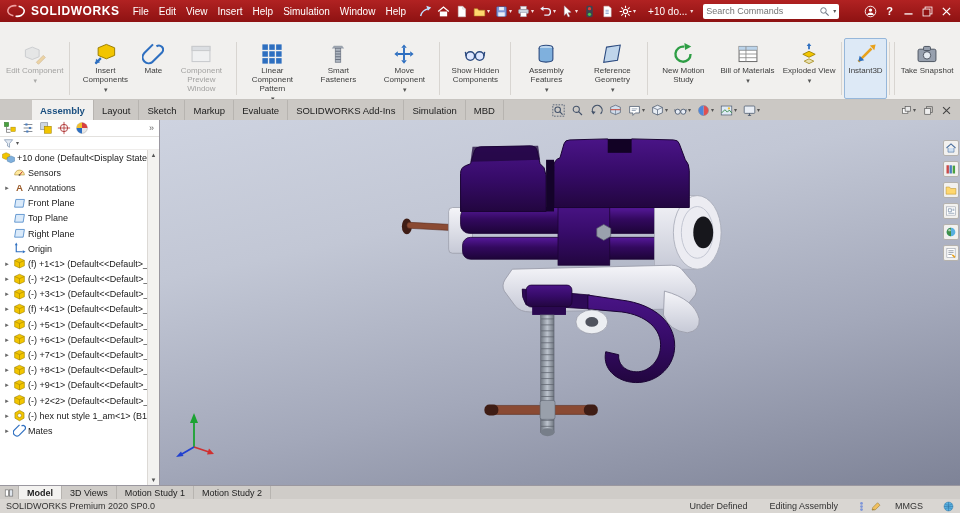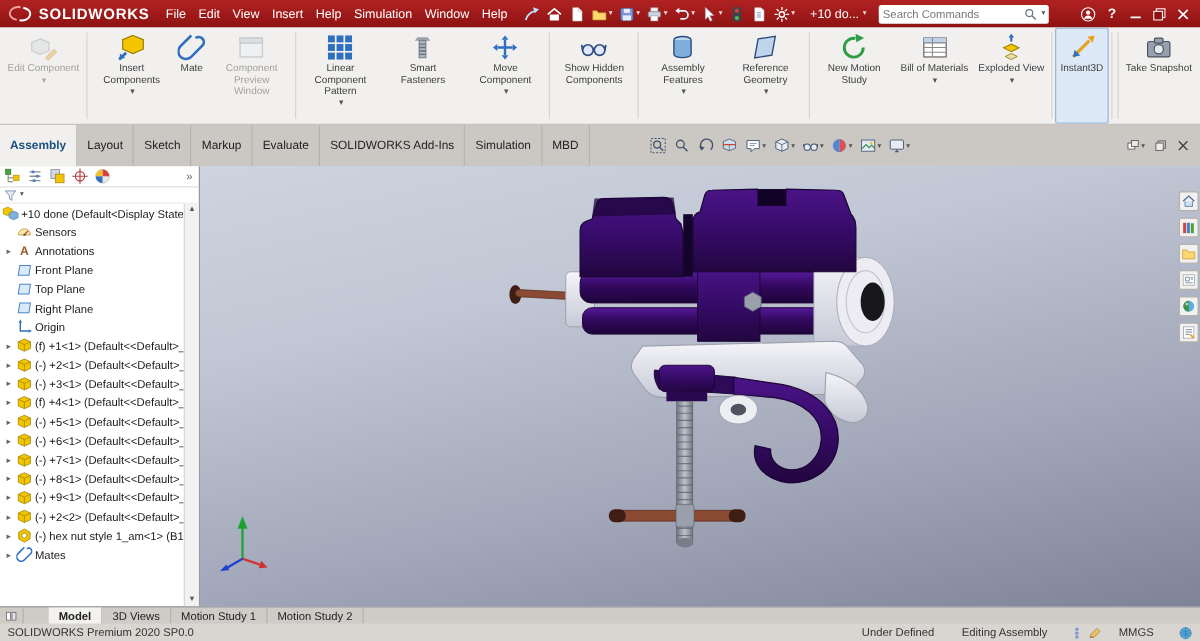--- a/index.html
+++ b/index.html
@@ -18,31 +18,31 @@
   .menu-item{padding:3px 5px;cursor:default;}
   .quick{display:flex;align-items:center;gap:1px;margin-left:4px;}
   .qbtn{display:flex;align-items:center;padding:1px 2px;border-radius:2px;}
   .docbox{display:flex;align-items:center;margin-left:8px;font-size:10px;gap:2px;}
   .search{width:136px;height:15px;background:#fff;border-radius:2px;display:flex;align-items:center;margin-left:8px;padding:0 3px;gap:2px;}
   .search-input{flex:1;border:none;outline:none;font-size:9px;color:#444;min-width:0;font-family:inherit;background:transparent;}
   .tright{display:flex;align-items:center;margin-left:auto;gap:3px;}
   .helpq{font-weight:bold;font-size:11px;padding:0 4px;}
   #title-controls{display:flex;gap:2px;}
   
-  .ribbon{height:78px;background:#f1f0ee;border-bottom:1px solid #c7c4c0;display:flex;align-items:stretch;padding:0 1px 0 2px;overflow:hidden;}
+  .ribbon{height:78px;background:#f1f0ee;border-bottom:1px solid #c7c4c0;display:flex;align-items:stretch;padding:16px 1px 0 2px;overflow:hidden;}
   .rgroup{display:flex;align-items:stretch;}
   .rsep{width:1px;background:#d8d5d1;margin:4px 2px;}
   .rbtn{display:flex;flex-direction:column;align-items:center;padding:4px 3px 1px;font-size:8px;color:#3d3d3d;text-align:center;line-height:1.12;border:1px solid transparent;}
   .rbtn.disabled{opacity:.45;}
   .rbtn.active{background:#dde9f6;border:1px solid #96b7da;border-radius:2px;}
   .ric{width:22px;height:22px;margin-bottom:2px;}
   .rlabel{display:block;max-width:58px;}
   .rbtn .dd{margin-top:1px;color:#555;font-size:7px;}
   
-  .tabrow{height:33px;background:#cbc8c4;display:flex;align-items:stretch;font-size:9.5px;color:#222;}
+  .tabrow{height:20px;background:#cbc8c4;display:flex;align-items:stretch;font-size:9.5px;color:#222;padding-left:32px;}
   .tabs{display:flex;}
   .tab{padding:3px 8px;border-right:1px solid #b7b4b0;display:flex;align-items:center;}
   .tab.active{background:#f1f0ee;font-weight:bold;color:#1a4f80;}
   .headsup{display:flex;align-items:center;gap:2px;margin-left:46px;}
   .hbtn{display:flex;align-items:center;padding:1px 2px;border-radius:2px;}
   .doccontrols{display:flex;align-items:center;gap:7px;margin-left:auto;margin-right:8px;}
   .wbtn{display:flex;align-items:center;}
   
   .main{flex:1;display:flex;min-height:0;}
   .lpanel{width:160px;background:#fff;border-right:1px solid #9a97a0;display:flex;flex-direction:column;font-size:9px;color:#1a1a1a;}
@@ -61,21 +61,21 @@
   .viewport{flex:1;position:relative;overflow:hidden;background:linear-gradient(168deg,#ced3e0 0%,#c2c7d5 30%,#a3a8ba 65%,#7e8397 100%);}
   #model{position:absolute;inset:0;width:100%;height:100%;}
   .triad{position:absolute;left:12px;bottom:26px;width:46px;height:48px;}
   .taskpane{position:absolute;right:1px;top:20px;display:flex;flex-direction:column;gap:5px;}
   .tpbtn{width:16px;height:16px;background:#f2f1ef;border:1px solid #b5b2ae;border-radius:2px;display:flex;align-items:center;justify-content:center;}
   
   .bottombar{height:14px;background:#cfccc8;border-top:1px solid #9a979f;display:flex;align-items:stretch;font-size:9px;color:#222;}
   .btabctl{display:flex;align-items:center;padding:0 4px;border-right:1px solid #b7b4b0;}
   .btabs{display:flex;}
   .btab{padding:1px 8px;border-right:1px solid #b7b4b0;display:flex;align-items:center;}
-  .btab.active{background:#f3f2f0;font-weight:bold;margin-left:20px;}
+  .btab.active{background:#f3f2f0;font-weight:bold;}
   .statusbar{height:14px;background:#d9d6d2;display:flex;align-items:center;font-size:9px;color:#333;padding:0 6px;gap:4px;}
   .sspacer{flex:1;}
   .smode{margin:0 14px 0 18px;}
   .sunits{margin:0 16px 0 10px;}
   #status-icons{display:flex;gap:3px;align-items:center;}
 </style>
 </head>
 <body>
 
 <div class="app">

